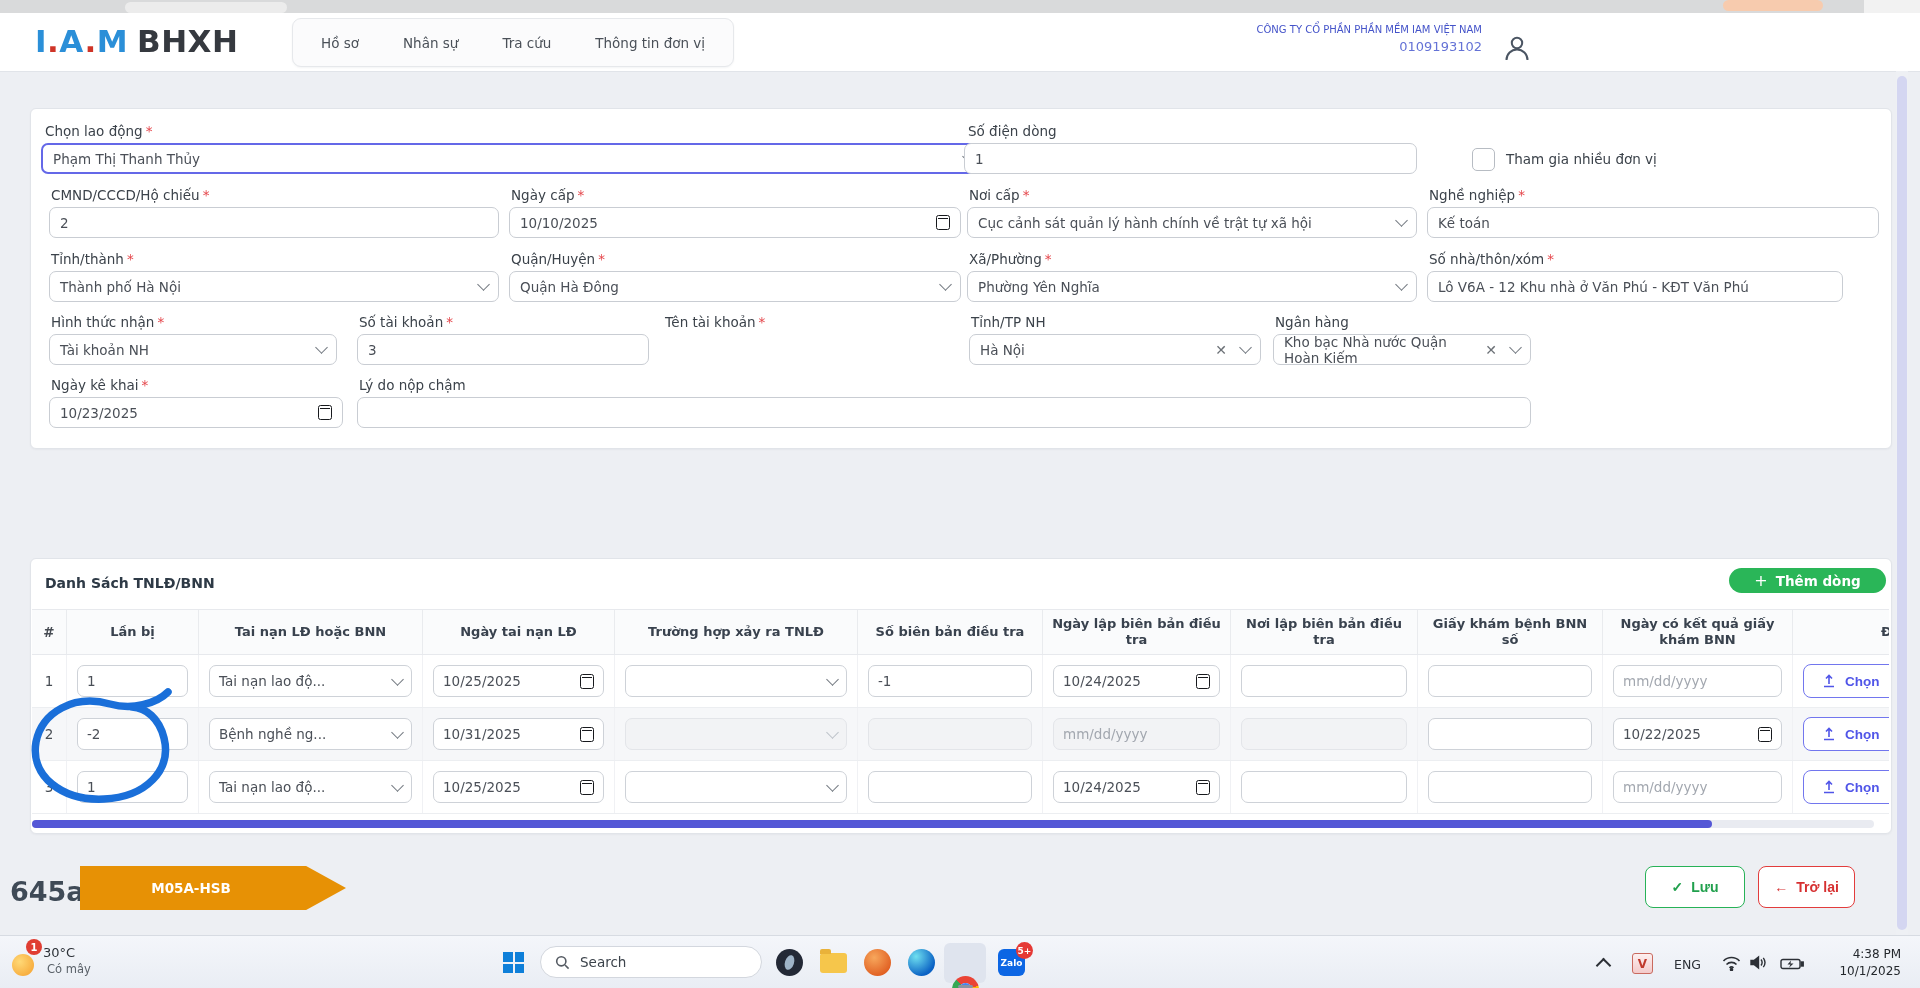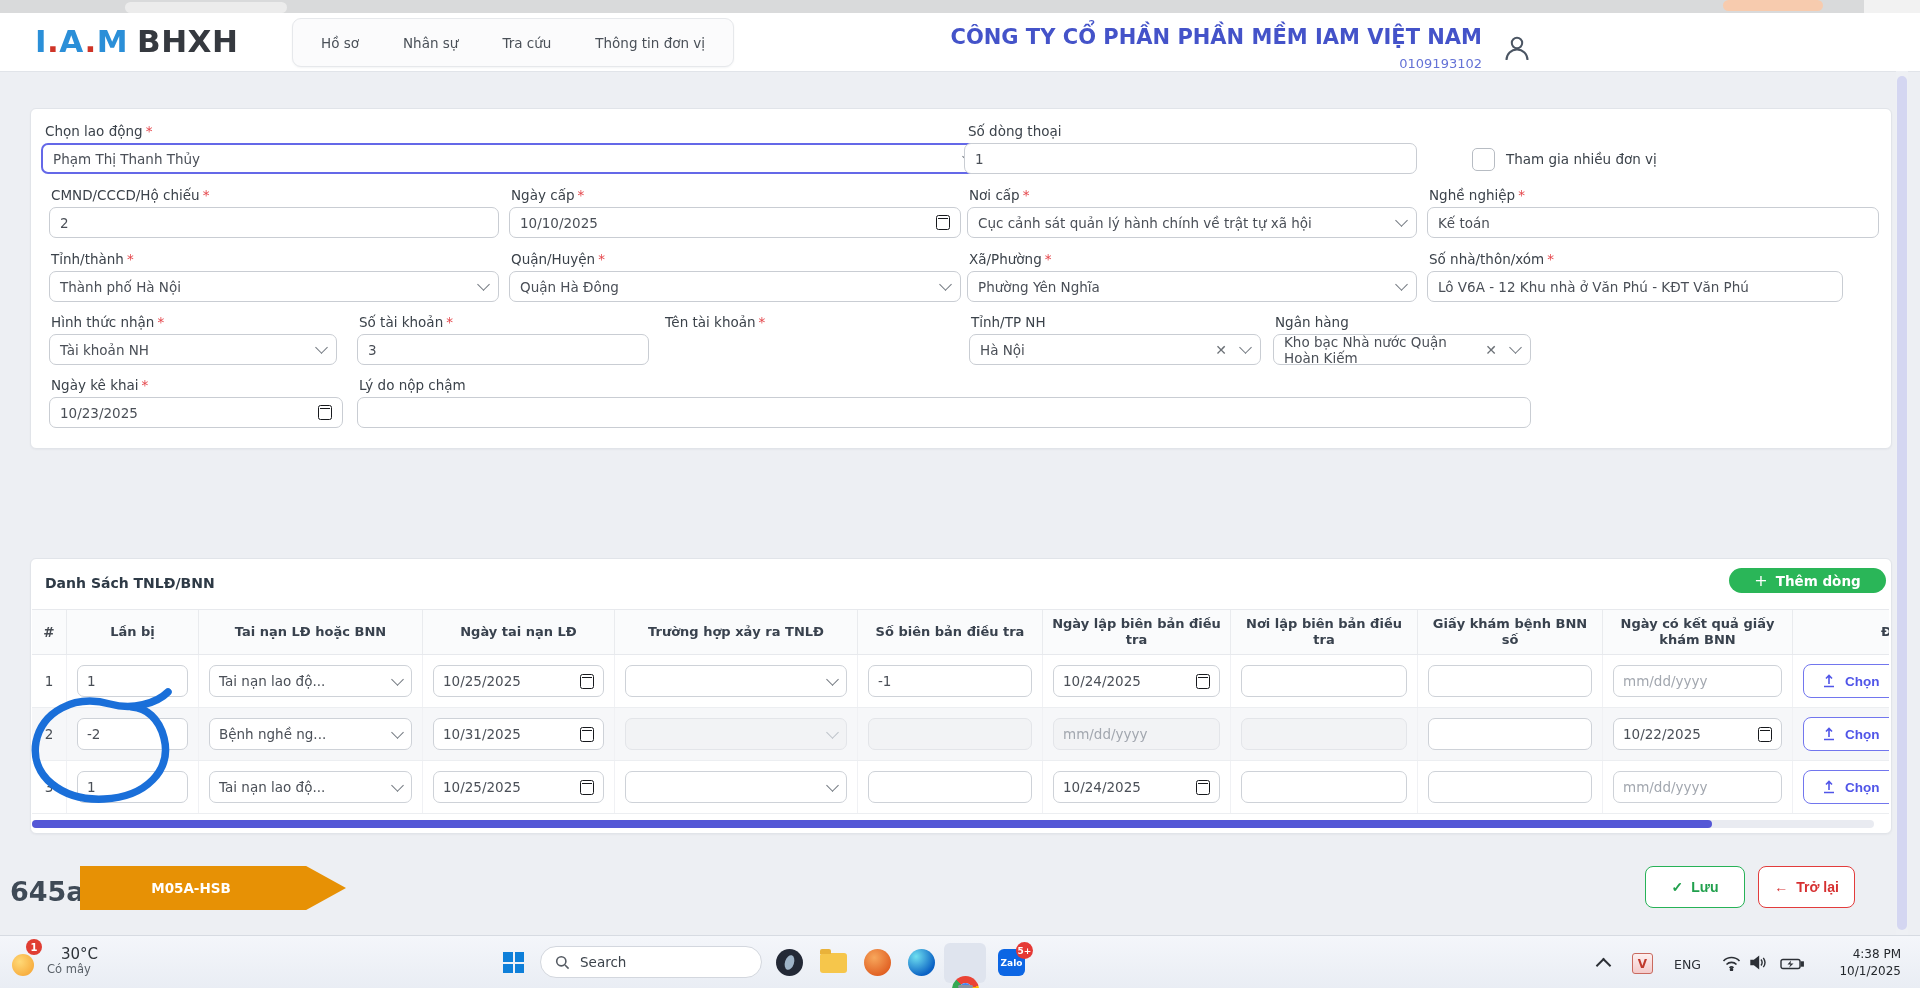--- a/index.html
+++ b/index.html
@@ -14,21 +14,21 @@
   .cornerblock{position:absolute;left:1864px;top:0;width:56px;height:13px;background:#f2f2f2}
 
   
   .header{position:absolute;left:0;top:13px;width:1920px;height:58px;background:#fff;border-bottom:1px solid #e1e4e9}
   .logo{position:absolute;left:35px;top:13px;font-size:31px;font-weight:bold;letter-spacing:.5px;line-height:1}
   .logo .p1{color:#2b8fd8}.logo .dot{color:#cf3427}.logo .p2{color:#35393f;margin-left:9px}
   .nav{position:absolute;left:292px;top:5px;height:47px;background:#fbfbfc;border:1px solid #e6e8eb;border-radius:9px;
        display:flex;align-items:center;padding:0 28px;gap:44px;box-shadow:0 1px 2px rgba(20,30,50,.05)}
   .nav-item{color:#4a5058;white-space:nowrap;cursor:default}
   .company{position:absolute;left:900px;top:9px;width:582px;text-align:right;line-height:1.5}
-  .company .cname{font-size:21px;font-weight:bold;color:#4453c9}
+  .company .cname{font-size:10px;font-weight:normal;color:#4453c9}
   .company .ccode{font-size:13px;color:#6472d6}
   .usericon{position:absolute;left:1502px;top:20px}
 
   
   .card{position:absolute;background:#fff;border:1px solid #e1e4e9;border-radius:6px;box-shadow:0 1px 2px rgba(27,33,44,.04)}
   .legend{position:absolute;left:12px;top:-14px;background:#f8f9fa;border:1px solid #d8dce1;border-radius:7px;
           padding:6px 15px;font-size:13px;font-weight:bold;color:#3a414b;white-space:nowrap}
 
   
   .flabel{position:absolute;font-size:13.5px;color:#3b424a;white-space:nowrap}
@@ -89,21 +89,21 @@
   .btn-save{left:1645px;width:100px;border:1px solid #27b257;color:#21a04d}
   .btn-back{left:1758px;width:97px;border:1px solid #e23c3c;color:#d63031}
 
   
   .taskbar{position:absolute;left:0;top:935px;width:1920px;height:53px;background:linear-gradient(#f4f6fa,#e9edf4);
            border-top:1px solid #d7dbe2}
   .weather-icon{position:absolute;left:12px;top:18px;width:22px;height:22px;border-radius:50%;
                 background:radial-gradient(circle at 35% 35%,#ffd977,#f59f2c)}
   .wbadge{position:absolute;left:26px;top:3px;width:16px;height:16px;background:#e03d32;border-radius:50%;color:#fff;
           font-size:10px;font-weight:bold;display:flex;align-items:center;justify-content:center}
-  .wtemp{position:absolute;left:61px;top:9px;font-size:15px;color:#2d3238}
+  .wtemp{position:absolute;left:43px;top:9px;font-size:13px;color:#2d3238}
   .wdesc{position:absolute;left:47px;top:26px;font-size:11.5px;color:#596068}
   .start{position:absolute;left:503px;top:16px;width:21px;height:21px;display:grid;grid-template-columns:1fr 1fr;gap:2px}
   .start span{background:#0e7fd9}
   .search{position:absolute;left:540px;top:10px;width:222px;height:32px;background:#fff;border:1px solid #d3d7de;
           border-radius:16px;display:flex;align-items:center;gap:10px;padding:0 14px;box-sizing:border-box;color:#3c434b}
   .ticon{position:absolute;top:13px;width:27px;height:27px}
   .active-bg{position:absolute;left:944px;top:7px;width:42px;height:40px;background:#dfe4ee;border-radius:6px}
   .active-line{position:absolute;left:958px;top:49px;width:15px;height:3px;background:#8a93a3;border-radius:2px}
   .i-dark{border-radius:50%;background:#232936;position:relative}
   .i-dark::after{content:"";position:absolute;left:9px;top:6px;width:9px;height:15px;border-radius:50%;background:#9fb4c8;transform:rotate(18deg)}
@@ -154,21 +154,21 @@
     </div>
   </div>
 
   <div class="card" style="left:30px;top:108px;width:1860px;height:339px">
 
     <div class="flabel" style="left:14px;top:14px"><span>Chọn lao động</span><span class="req">*</span></div>
     <div class="ctl focus" style="left:10px;top:34px;width:944px">
       <span>Phạm Thị Thanh Thủy</span>
         <span class="chev"></span>
     </div>
-    <div class="flabel" style="left:937px;top:14px">Số dòng thoại</div>
+    <div class="flabel" style="left:937px;top:14px">Số điện dòng</div>
     <div class="ctl" style="left:933px;top:34px;width:453px">
       <input value="1" style="">
     </div>
     <div class="cbx" style="left:1441px;top:39px"></div>
     <div class="flabel" style="left:1475px;top:42px">Tham gia nhiều đơn vị</div>
 
     <div class="flabel" style="left:20px;top:78px"><span>CMND/CCCD/Hộ chiếu</span><span class="req">*</span></div>
     <div class="ctl" style="left:18px;top:98px;width:450px">
       <input value="2" style="">
     </div>

